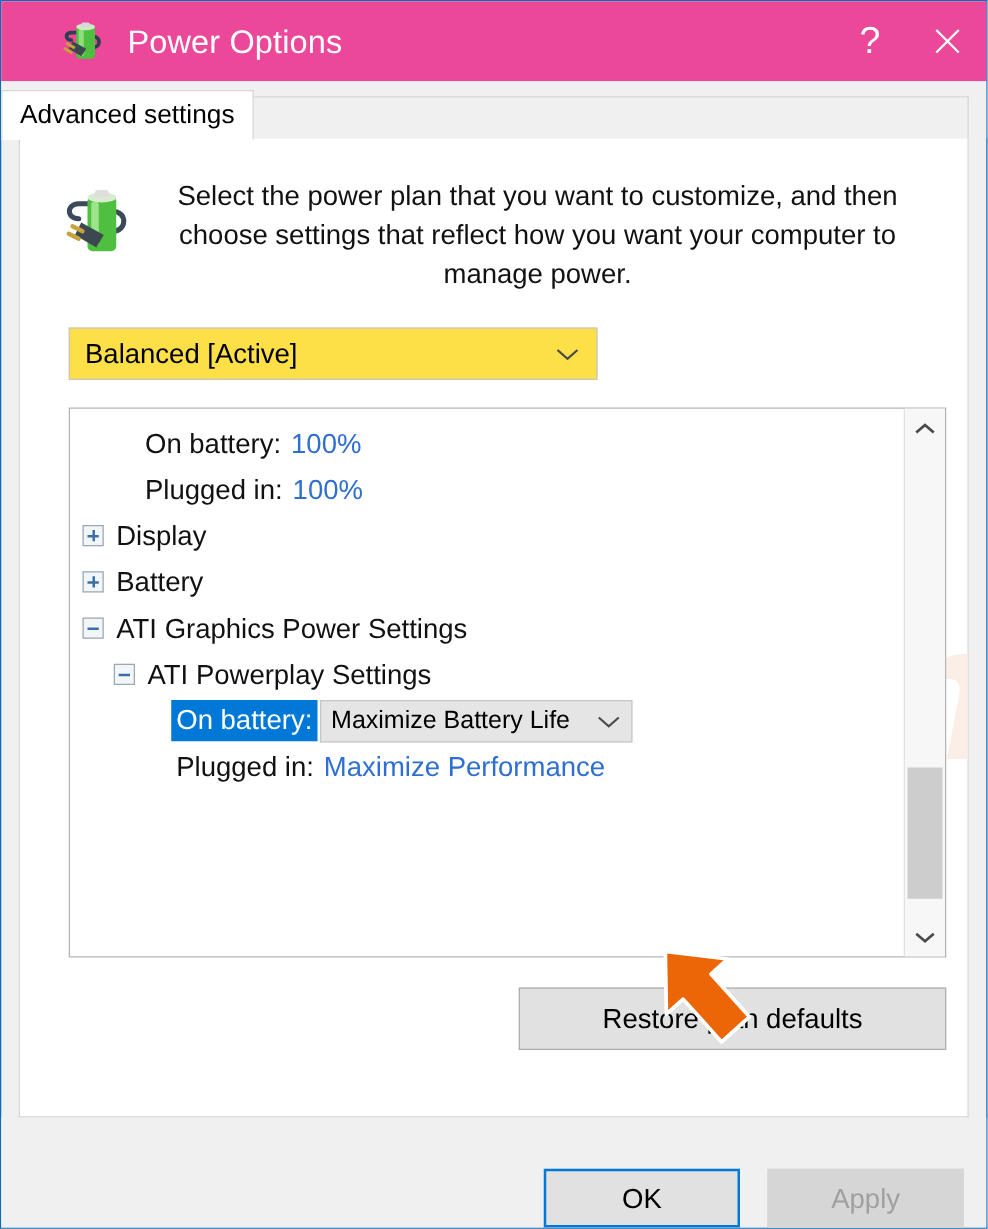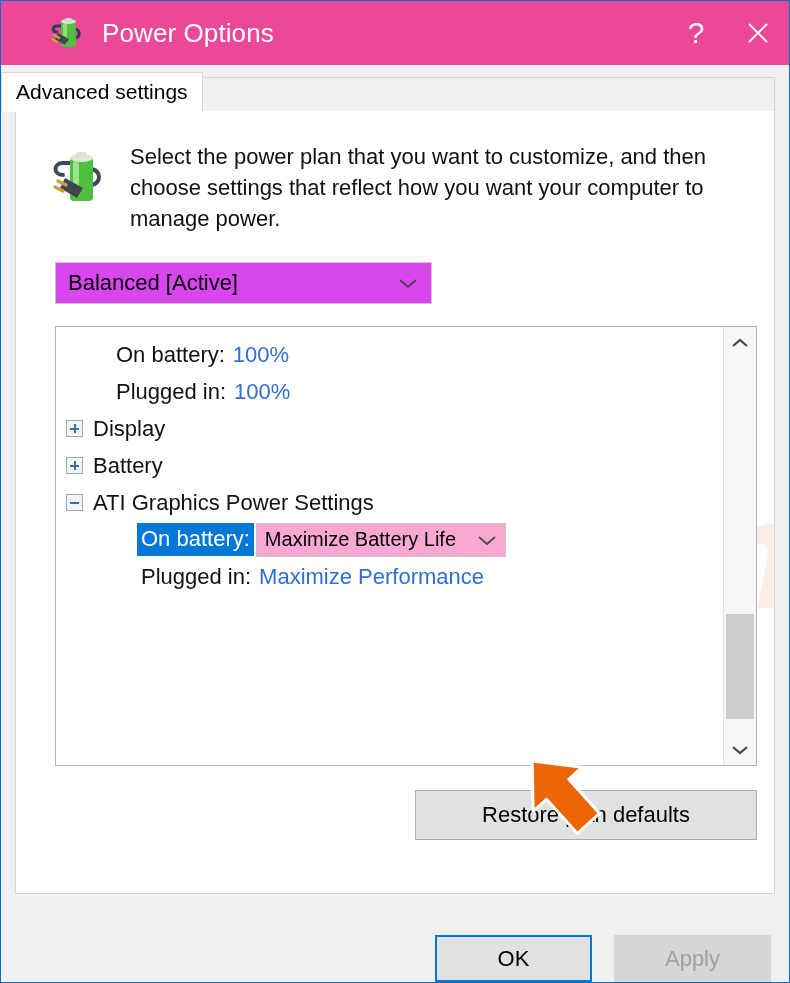--- a/index.html
+++ b/index.html
@@ -143,20 +143,21 @@
     color: #fbeee6;
     font-family: "DejaVu Sans", sans-serif;
     letter-spacing: -6px;
     line-height: 1;
   }
 
   .panel-inner {
     position: relative;
     z-index: 1;
     padding: 30px 34px 0 34px;
+    text-align: center;
   }
 
   
   .desc-row {
     display: flex;
     align-items: flex-start;
   }
   .desc-icon {
     width: 60px;
     height: 64px;
@@ -169,23 +170,23 @@
     font-size: 22px;
     line-height: 31px;
     color: #111111;
     max-width: 600px;
   }
 
   
   .plan-combo {
     margin-top: 28px;
     margin-left: 5px;
-    width: 377px;
+    width: 423px;
     height: 42px;
-    background: #d946ef;
+    background: #fde047;
     border: 1px solid #c6c6c6;
     box-sizing: border-box;
     display: flex;
     align-items: center;
     position: relative;
     cursor: default;
   }
   .plan-combo-text {
     font-size: 22px;
     color: #000000;
@@ -260,21 +261,21 @@
     color: #ffffff;
     padding: 3px 4px 4px 4px;
     margin-left: -4px;
   }
 
   .inline-combo {
     display: inline-flex;
     align-items: center;
     height: 34px;
     min-width: 250px;
-    background: #f9a8d4;
+    background: #e5e5e5;
     border: 1px solid #c6c6c6;
     box-sizing: border-box;
     margin-left: 2px;
     position: relative;
     cursor: default;
   }
   .inline-combo-text {
     font-size: 20px;
     color: #000000;
     padding-left: 8px;
@@ -482,20 +483,24 @@
           <div class="tree-row lvl0">
             <span class="exp plus"></span>
             <span class="label-dark">Battery</span>
           </div>
 
           <div class="tree-row lvl0">
             <span class="exp"></span>
             <span class="label-dark">ATI Graphics Power Settings</span>
           </div>
 
+          <div class="tree-row lvl1">
+            <span class="exp"></span>
+            <span class="label-dark">ATI Powerplay Settings</span>
+          </div>
 
           <div class="tree-row lvl3">
             <span class="sel">On battery:</span>
             <span class="inline-combo">
               <span class="inline-combo-text">Maximize Battery Life</span>
               <span class="inline-combo-arrow">
                 <svg width="20" height="12" viewBox="0 0 20 12">
                   <path d="M2 3 L10 10 L18 3" stroke="#4a4a4a" stroke-width="1.7" fill="none"></path>
                 </svg>
               </span>

